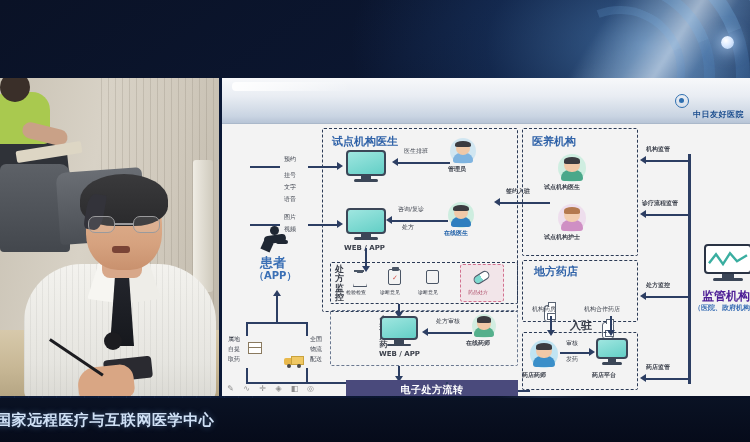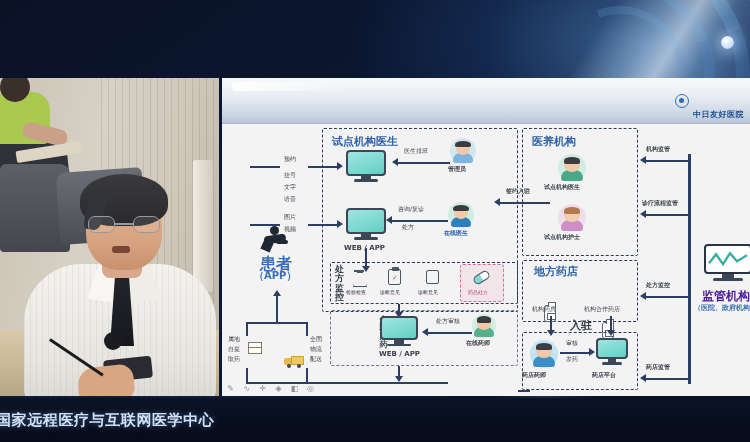--- a/index.html
+++ b/index.html
@@ -479,21 +479,21 @@
       <div class="hair"></div>
     </div>
     <div class="lbl lbl-b" style="left:222px; top:106px; color:#1d5fa8;">在线医生</div>
 
     <div class="ic" style="left:40px; top:102px; width:28px; height:26px;">
       <div style="position:absolute; left:8px; top:0; width:9px; height:9px; border-radius:50%; background:#1f2733;"></div>
       <div style="position:absolute; left:2px; top:9px; width:22px; height:8px; background:#1f2733; border-radius:4px; transform:rotate(-8deg);"></div>
       <div style="position:absolute; left:0px; top:15px; width:10px; height:10px; background:#1f2733; transform:rotate(24deg);"></div>
       <div style="position:absolute; left:14px; top:14px; width:12px; height:4px; background:#1f2733; border-radius:2px;"></div>
     </div>
-    <div class="big-blue" style="left:38px; top:130px; font-size:16px;">患者</div>
+    <div class="big-blue" style="left:38px; top:130px; font-size:13px;">患者</div>
     <div class="big-blue" style="left:32px; top:145px; font-size:10px;">（APP）</div>
 
     <div class="arr v" style="left:54px; top:172px; width:2px; height:28px;"></div>
     <div class="arrhead ah-u" style="left:51px; top:166px;"></div>
     <div class="arr" style="left:24px; top:198px; width:62px;"></div>
     <div class="arr v" style="left:24px; top:198px; width:2px; height:14px;"></div>
     <div class="arr v" style="left:84px; top:198px; width:2px; height:14px;"></div>
 
     <div class="lbl" style="left:6px; top:212px;">属地</div>
     <div class="lbl" style="left:6px; top:222px;">自提</div>
@@ -552,20 +552,21 @@
     <div class="arrhead ah-l" style="left:200px; top:204px;"></div>
     <div class="av" style="left:250px; top:190px; width:24px; height:24px; background:rgba(170,230,205,.45);">
       <div class="body" style="background:#55b08c;"></div>
       <div class="face" style="background:#f0c9a8;"></div>
       <div class="hair"></div>
     </div>
     <div class="lbl lbl-b" style="left:244px; top:216px;">在线药师</div>
 
     <div class="arr v" style="left:176px; top:242px; width:2px; height:12px;"></div>
     <div class="arrhead ah-d" style="left:173px; top:252px;"></div>
+    <div class="ribbon-bar" style="left:124px; top:256px; width:172px; height:20px;">电子处方流转</div>
 
     <div class="dash" style="left:300px; top:4px; width:116px; height:128px;"></div>
     <div class="sec-title" style="left:310px; top:10px;">医养机构</div>
 
     <div class="av" style="left:336px; top:30px; width:28px; height:28px; background:rgba(165,232,205,.45);">
       <div class="body" style="background:#4aa88a;"></div>
       <div class="face" style="background:#f0c9a8;"></div>
       <div class="hair"></div>
     </div>
     <div class="lbl lbl-b" style="left:322px; top:60px;">试点机构医生</div>

